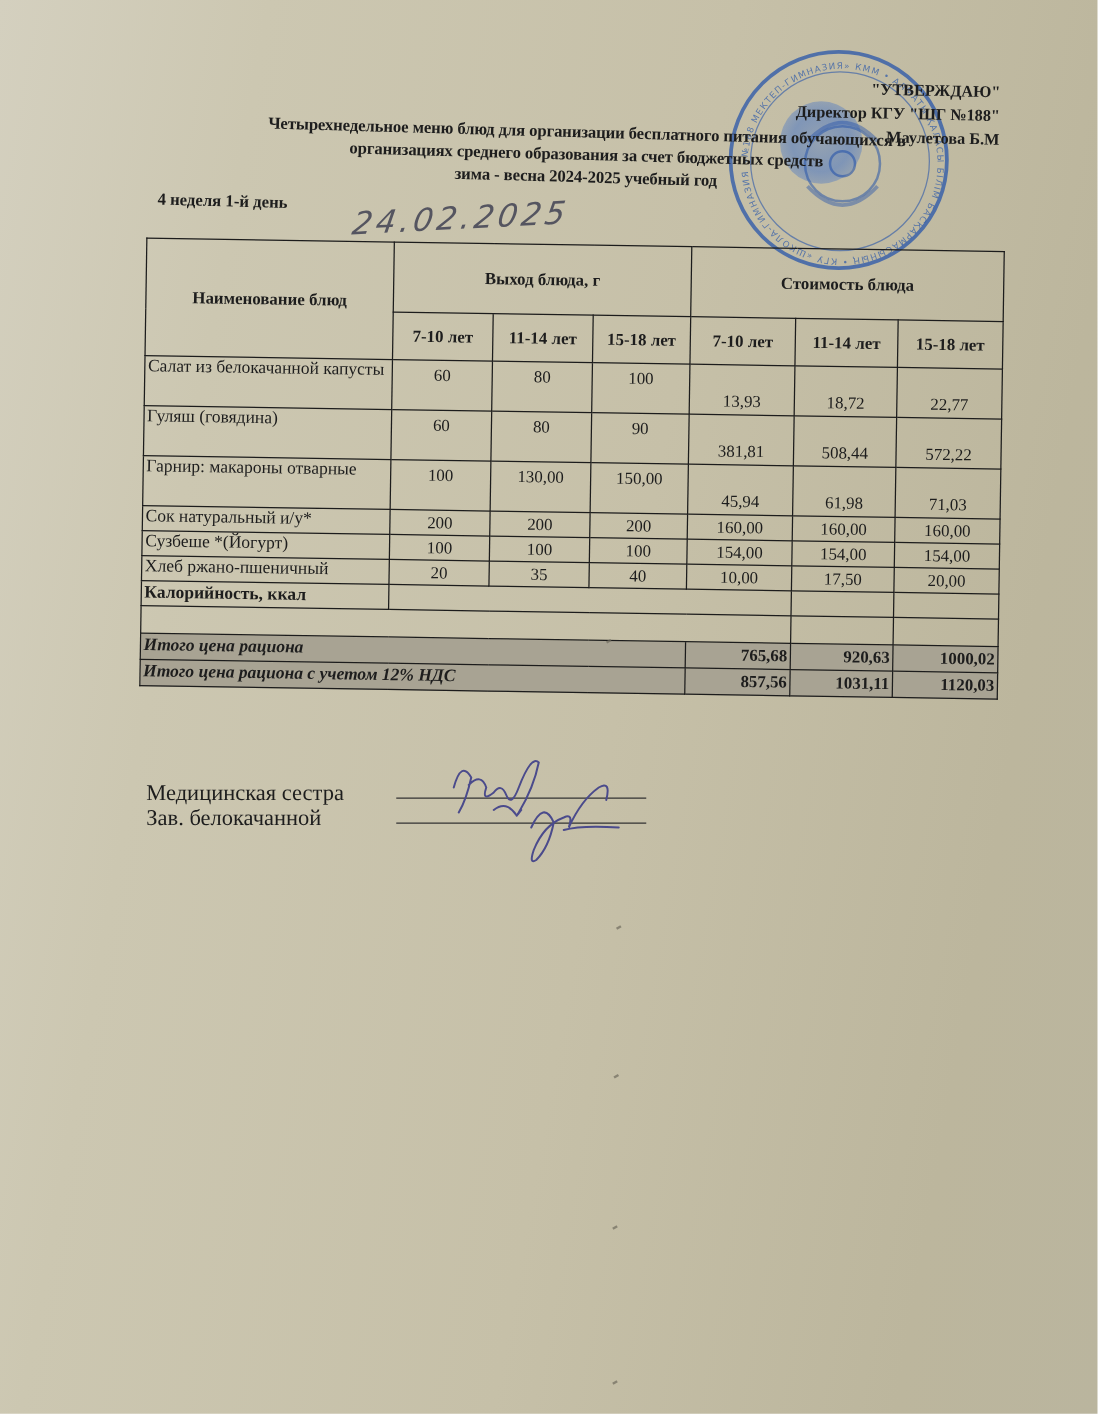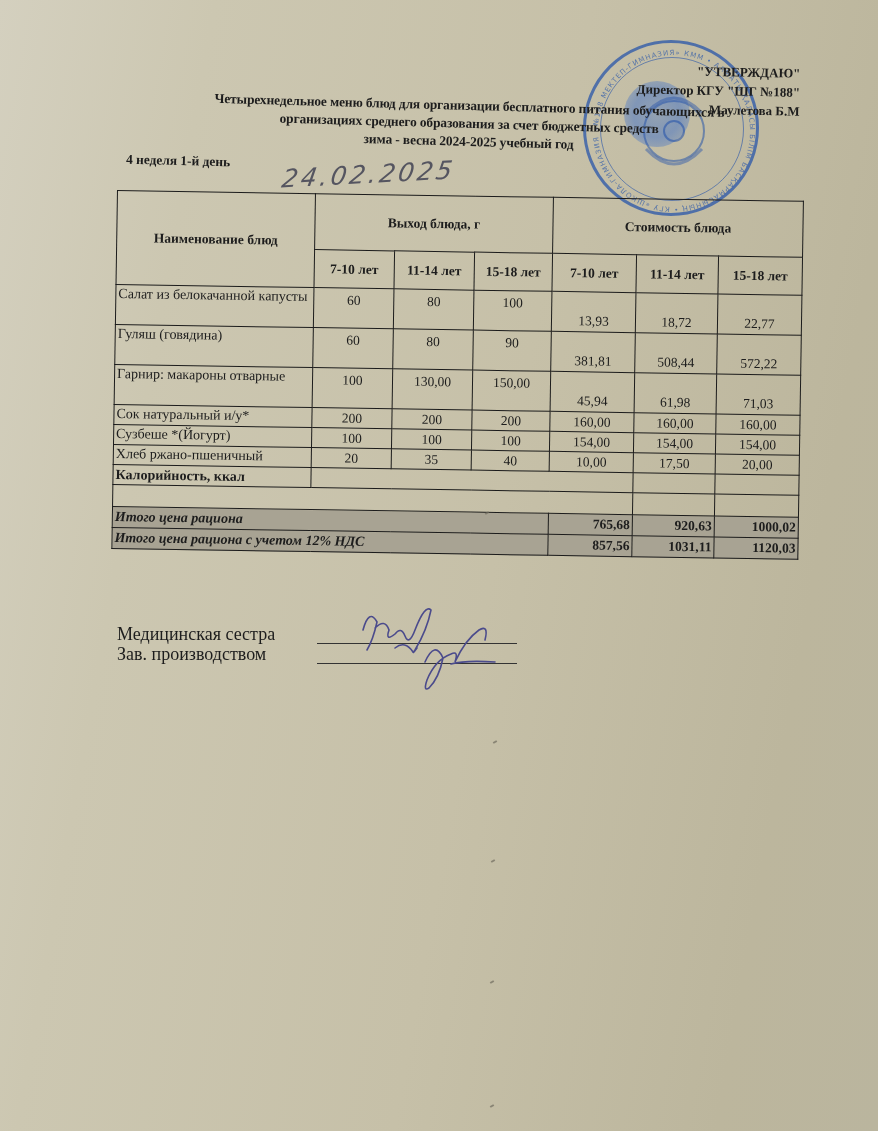--- a/index.html
+++ b/index.html
@@ -176,21 +176,21 @@
 
     
     .sig-block {
       position: absolute;
       left: 117px;
       top: 624px;
       font-family: "Liberation Serif", serif;
       font-size: 18px;
       line-height: 20px;
     }
-    .sig-row { display: flex; align-items: flex-end; white-space: nowrap; }
+    .sig-row { display: flex; align-items: flex-start; white-space: nowrap; }
     .sig-label { width: 200px; }
     .sig-line {
       width: 200px;
       border-bottom: 1px solid #333;
       height: 14px;
       margin-left: 0px;
     }
     .signature-svg {
       position: absolute;
       left: 355px;
@@ -351,21 +351,21 @@
     </tbody>
       </table>
   </div>
 
   <div class="sig-block">
     <div class="sig-row">
       <span class="sig-label">Медицинская сестра</span>
       <span class="sig-line"></span>
     </div>
     <div class="sig-row">
-      <span class="sig-label">Зав. производством</span>
+      <span class="sig-label">Зав. белокачанной</span>
       <span class="sig-line"></span>
     </div>
   </div>
 
   <svg class="signature-svg" width="150" height="95" viewBox="0 0 150 95">
     <path d="M8,30 Q14,8 22,22 Q18,40 12,50 M20,28 Q30,18 34,30 Q30,42 40,34 Q46,26 50,36 Q54,46 60,30 Q70,4 76,10 Q72,30 60,50 Q56,56 62,48" fill="none" stroke="#4b4b8c" stroke-width="1.6" stroke-linecap="round"></path>
     <path d="M40,48 Q50,40 58,52 M70,62 Q80,40 88,58 Q84,78 74,88 Q68,92 72,80 Q80,60 96,54 Q104,50 100,62 Q110,40 124,30 Q134,24 130,40 M96,64 Q110,60 140,62" fill="none" stroke="#4b4b8c" stroke-width="1.6" stroke-linecap="round"></path>
   </svg>
 
   <div class="speck" style="left:493px;top:741px;"></div>

